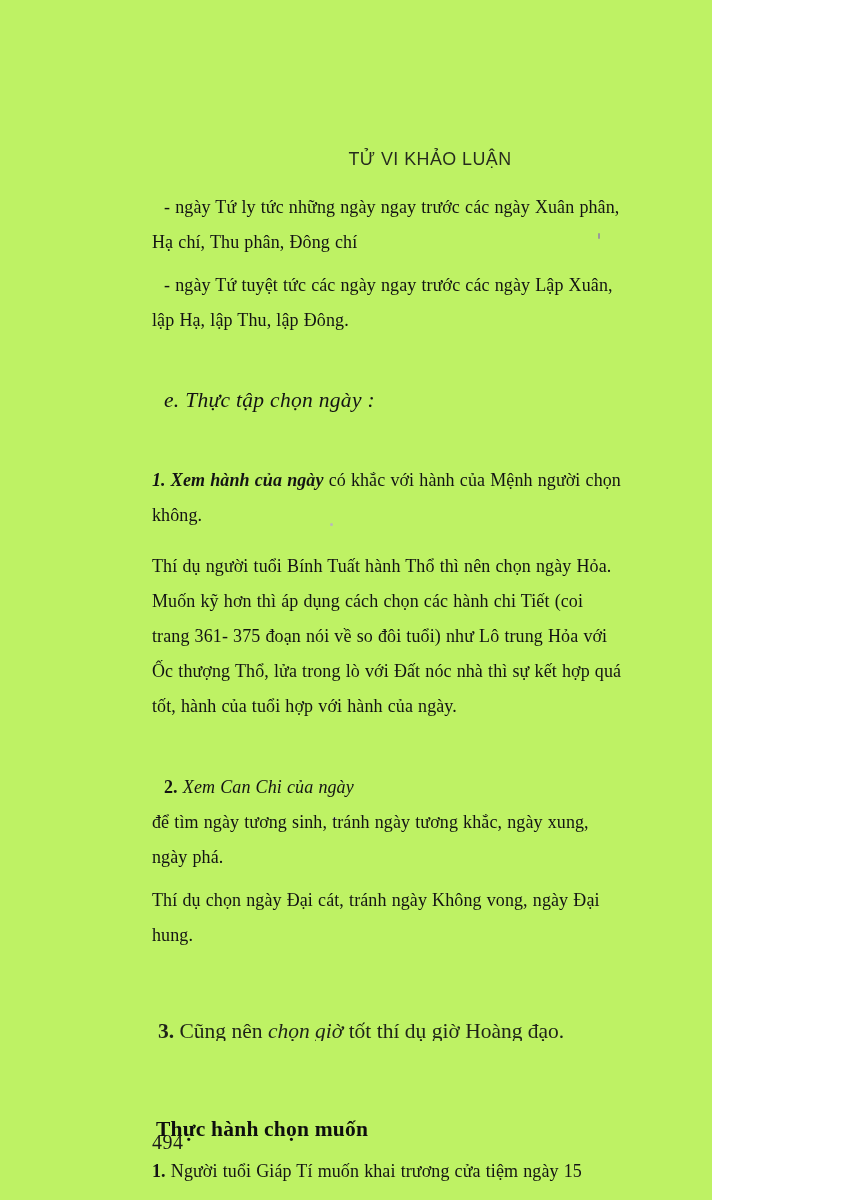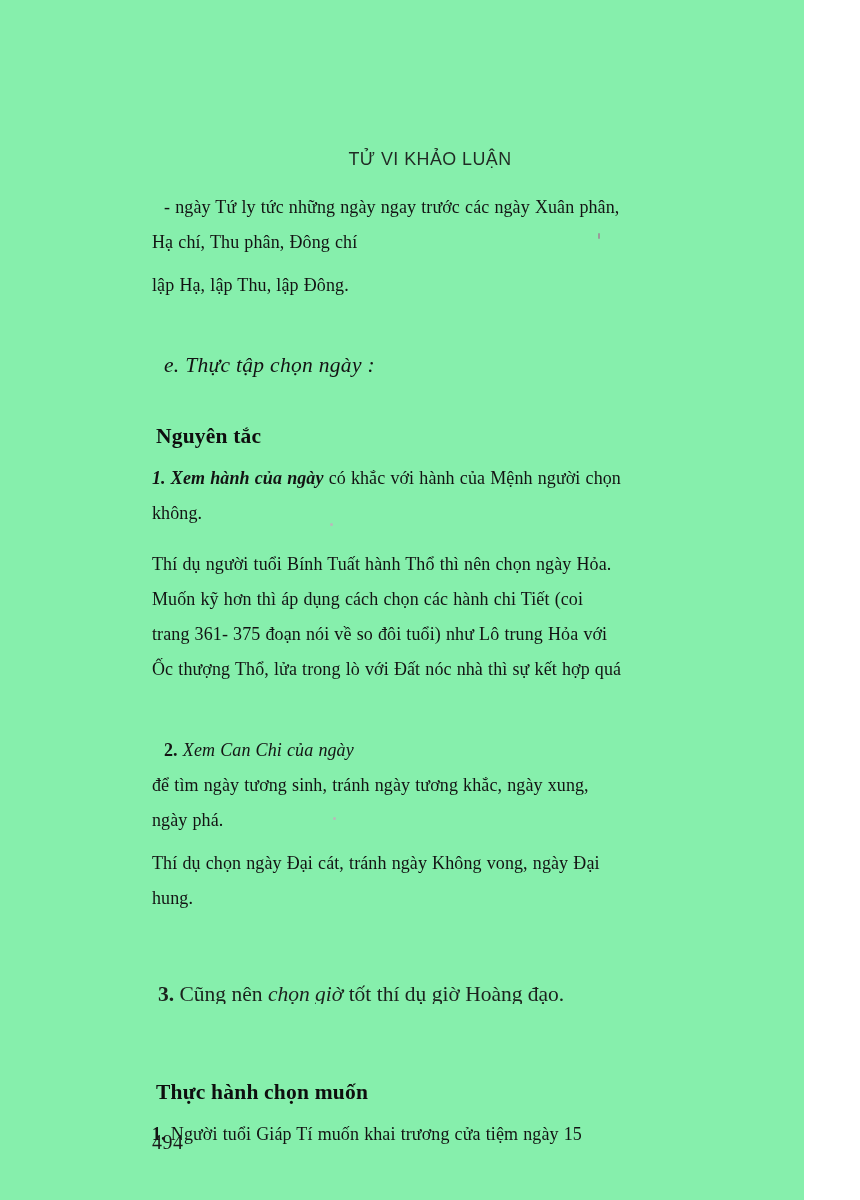--- a/index.html
+++ b/index.html
@@ -8,23 +8,23 @@
     padding: 0;
     background: #ffffff;
   }
   body {
     font-family: "Liberation Serif", "DejaVu Serif", serif;
     color: #111111;
   }
 
   .page {
     position: relative;
-    width: 804px;
+    width: 712px;
     height: 1200px;
-    background: #86efac;
+    background: #bef264;
     overflow: hidden;
     box-sizing: border-box;
   }
 
   
   .running-head {
     position: absolute;
     top: 148px;
     left: 0;
     width: 860px;
@@ -141,35 +141,35 @@
 
     <p class="line-group indent-sm">
       <span>- ngày Tứ ly tức những ngày ngay trước các ngày Xuân phân,</span>
     </p>
     <p class="line-group">
       <span>Hạ chí, Thu phân, Đông chí</span>
     </p>
 
     <div class="gap-xs"></div>
 
+    <p class="line-group indent-sm">
+      <span>- ngày Tứ tuyệt tức các ngày ngay trước các ngày Lập Xuân,</span>
+    </p>
     <p class="line-group">
       <span>lập Hạ, lập Thu, lập Đông.</span>
     </p>
 
     <div class="gap-xl"></div>
 
     <p class="subhead-italic">
       <span>e. Thực tập chọn ngày :</span>
     </p>
 
     <div class="gap-lg"></div>
 
-    <p class="heading">
-      <span>Nguyên tắc</span>
-    </p>
 
     <div class="gap-xs"></div>
 
     <p class="line-group">
       <span class="bdit">1. Xem hành của ngày</span><span> có khắc với hành của Mệnh người chọn</span>
     </p>
     <p class="line-group">
       <span>không.</span>
     </p>
 
@@ -179,20 +179,23 @@
       <span>Thí dụ người tuổi Bính Tuất hành Thổ thì nên chọn ngày Hỏa.</span>
     </p>
     <p class="line-group">
       <span>Muốn kỹ hơn thì áp dụng cách chọn các hành chi Tiết (coi</span>
     </p>
     <p class="line-group">
       <span>trang 361- 375 đoạn nói về so đôi tuổi) như Lô trung Hỏa với</span>
     </p>
     <p class="line-group">
       <span>Ốc thượng Thổ, lửa trong lò với Đất nóc nhà thì sự kết hợp quá</span>
+    </p>
+    <p class="line-group">
+      <span>tốt, hành của tuổi hợp với hành của ngày.</span>
     </p>
 
     <div class="gap-xl"></div>
 
     <p class="line-group indent-sm">
       <span class="bd">2.</span><span class="it"> Xem Can Chi của ngày</span>
     </p>
     <p class="line-group">
       <span> để tìm ngày tương sinh, tránh ngày tương khắc, ngày xung,</span>
     </p>

